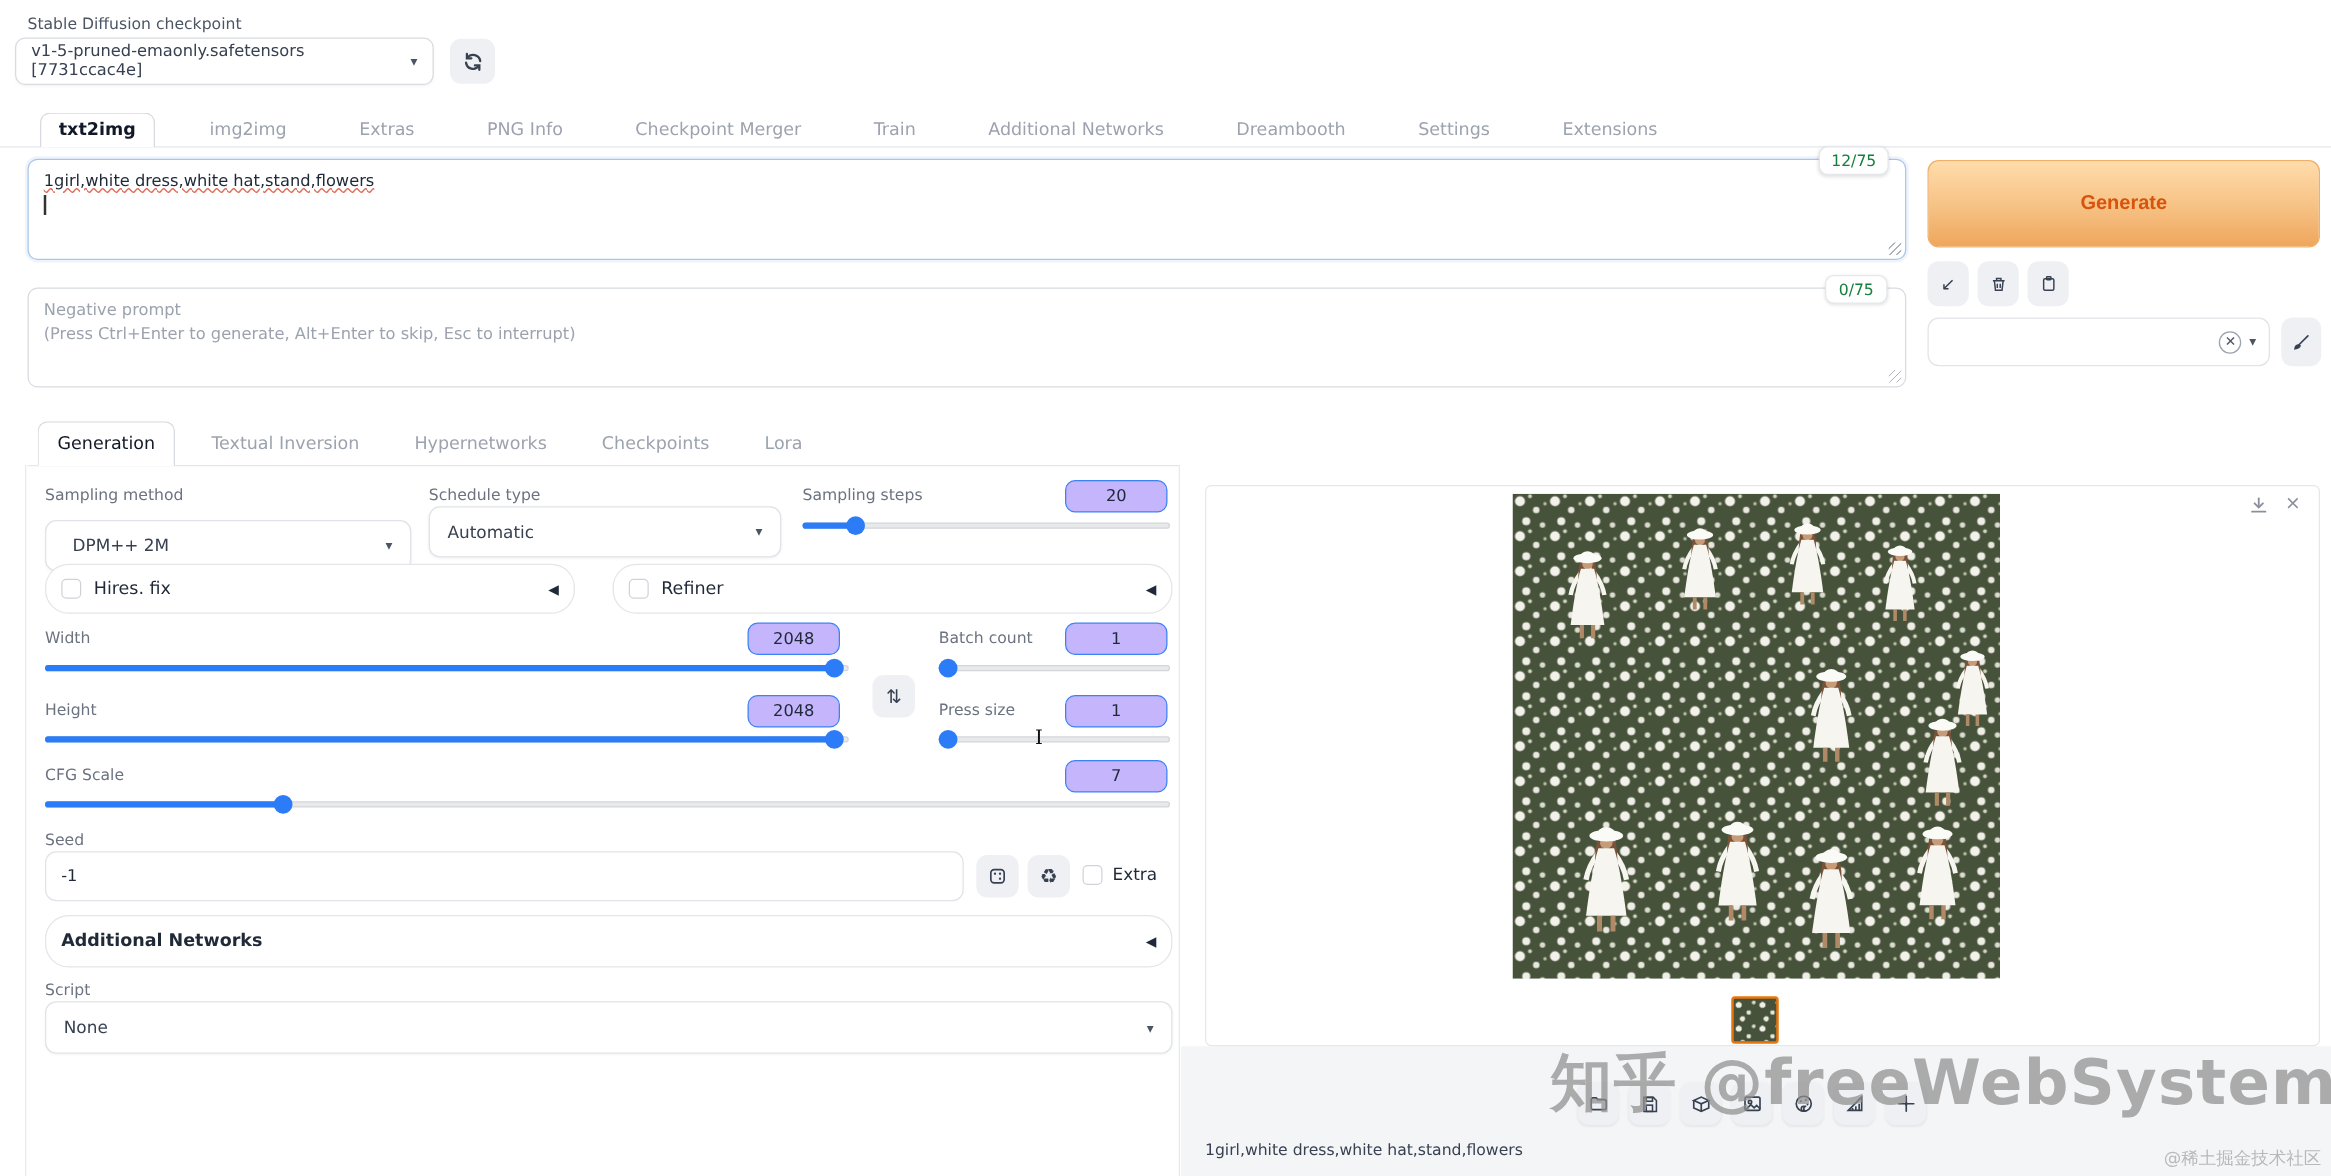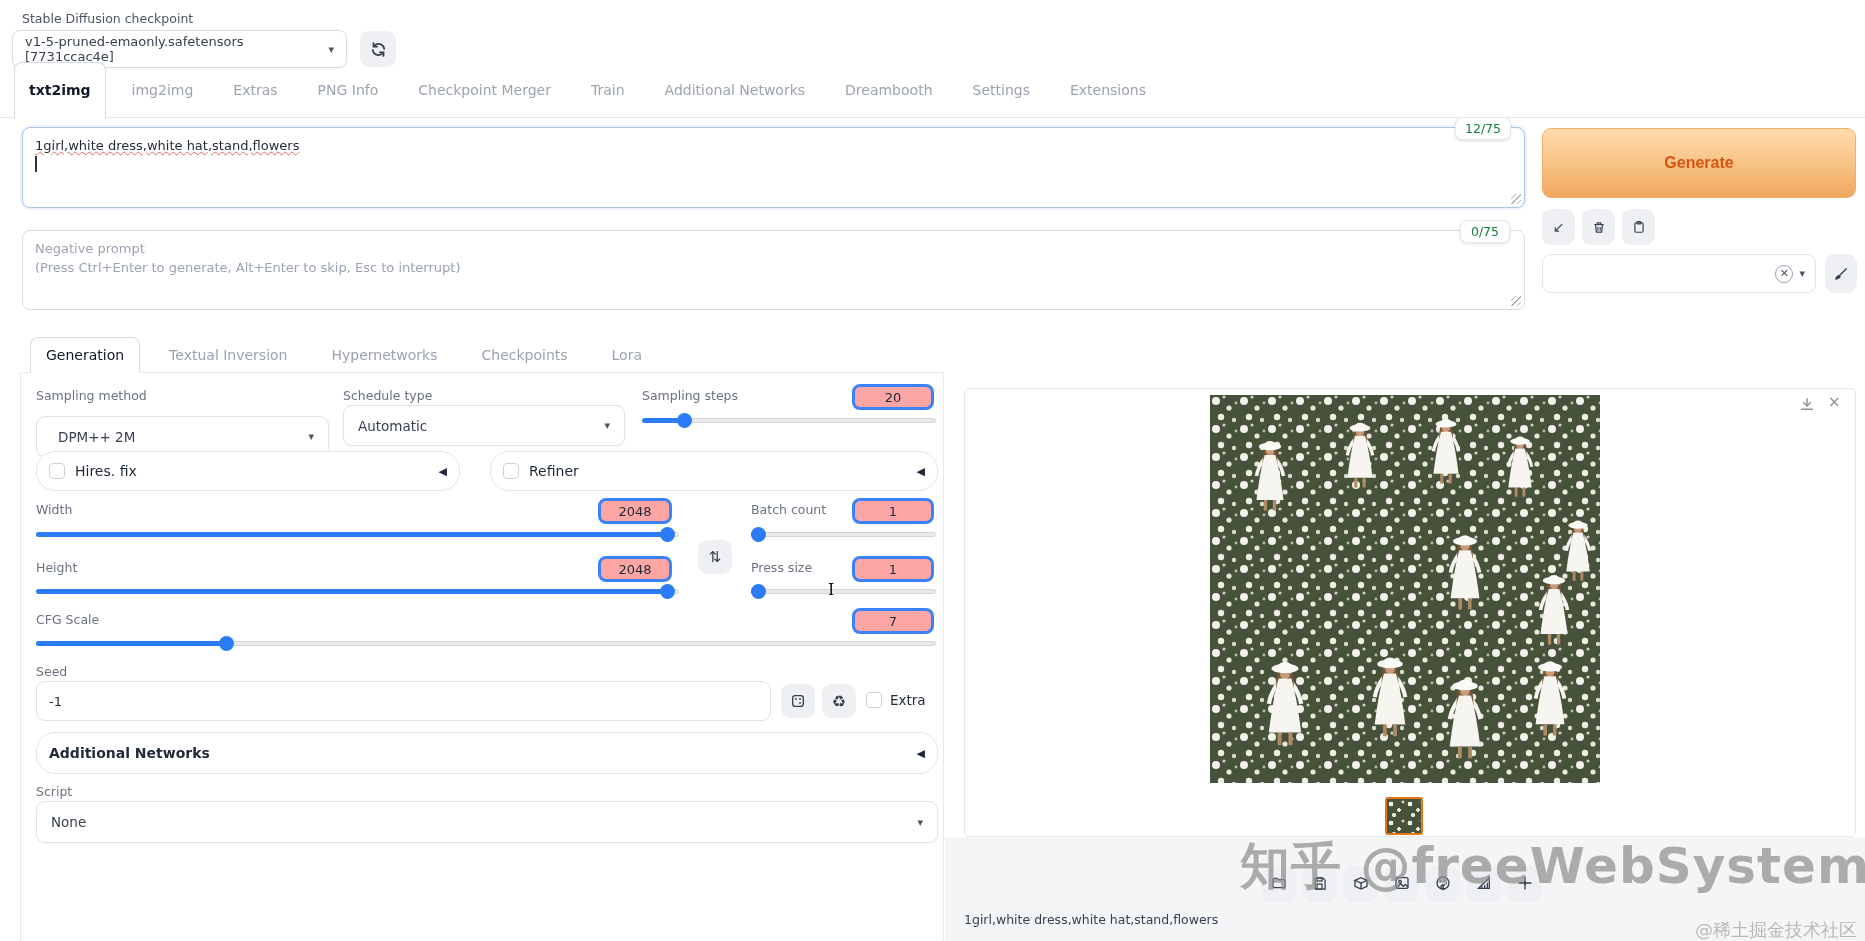--- a/index.html
+++ b/index.html
@@ -13,21 +13,21 @@
     border:1px solid #d8dbe0; border-radius:8px; box-shadow:0 1px 2px rgba(0,0,0,.04);
     display:flex; align-items:center; padding:0 12px; gap:8px; font-size:13px; color:#374151; cursor:pointer;}
   .ckpt-select .caret { margin-left:auto; font-size:11px; color:#4b5563; }
   .ghost-btn { background:#eef0f3; border:none; border-radius:9px; display:flex;
     align-items:center; justify-content:center; color:#374151; cursor:pointer; }
   .refresh-btn { left:360px; top:31px; width:36px; height:36px; font-size:16px; }
 
   
   .main-tabs { left:0; top:88px; width:1865px; height:30px; border-bottom:1px solid #e5e7eb;
     display:flex; align-items:flex-end; padding-left:14px; }
-  .tab { font-size:14px; color:#9ca3af; padding:19px 14px; margin-right:12px; white-space:nowrap; cursor:pointer; }
+  .tab { font-size:14px; color:#9ca3af; padding:5px 14px; margin-right:12px; white-space:nowrap; cursor:pointer;margin-left:18px; }
   .tab.active { color:#111827; font-weight:bold; background:#fff; border:1px solid #d7dadf;
     border-bottom:1px solid #fff; border-radius:8px 8px 0 0; margin-bottom:-1px; z-index:2; }
 
   
   .prompt-box { left:22px; top:127px; width:1503px; height:81px; background:#fff;
     border:1px solid #a9c6e8; border-radius:8px; box-shadow:0 0 0 2px rgba(120,160,220,.12); padding:10px 12px; font-size:13px; }
   .squiggle { text-decoration:underline; text-decoration-style:wavy; text-decoration-color:#e06c5a; text-decoration-thickness:1px; }
   .caret-bar { display:block; width:1.5px; height:16px; background:#333; margin-top:3px; }
   .neg-box { left:22px; top:230px; width:1503px; height:80px; background:#fff;
     border:1px solid #d8dbe0; border-radius:8px; padding:8px 12px; font-size:13px; color:#9ca3af; line-height:19px; }
@@ -52,21 +52,21 @@
     display:flex; align-items:flex-end; padding-left:8px; }
   .subtab { font-size:14px; color:#9ca3af; padding:9px 15px; margin-right:14px; cursor:pointer; }
   .subtab.active { color:#111827; background:#fff; border:1px solid #d7dadf; border-bottom:1px solid #fff;
     border-radius:8px 8px 0 0; margin-bottom:-1px; z-index:2; }
   .panel-frame { left:20px; top:372px; width:924px; height:569px; border-left:1px solid #e7e9ec; border-right:1px solid #e7e9ec; }
 
   .lbl { font-size:12.5px; color:#6b7280; }
   .select { background:#fff; border:1px solid #e0e3e8; border-radius:9px; box-shadow:0 1px 2px rgba(0,0,0,.04);
     display:flex; align-items:center; padding:0 14px; font-size:13.5px; color:#374151; cursor:pointer; }
   .select .caret { margin-left:auto; font-size:11px; color:#4b5563; }
-  .numbox { background:#fca5a5; border:3px solid #3b82f6; border-radius:8px; text-align:center;
+  .numbox { background:#c4b5fd; border:1px solid #3b82f6; border-radius:8px; text-align:center;
     font-size:13px; color:#1f2937; font-family:inherit; }
   .slider { height:16px; }
   .slider .track { position:absolute; left:0; right:0; top:6px; height:5px; background:#e8e9eb; border:1px solid #d2d5da; border-radius:3px; }
   .slider .fill { position:absolute; left:0; top:6px; height:5px; background:#2b7cf6; border-radius:3px; }
   .slider .thumb { position:absolute; top:0.5px; width:15px; height:15px; background:#2b7cf6; border-radius:50%; cursor:pointer; }
   .acc { background:#fff; border:1px solid #e3e5e9; border-radius:19px; display:flex; align-items:center;
     padding:0 12px; gap:10px; font-size:14px; color:#1f2937; }
   .acc .arrow { margin-left:auto; font-size:11px; color:#1f2937; }
   .checkbox { width:16px; height:16px; background:#fff; border:1px solid #cfd3d9; border-radius:4px; cursor:pointer; }
   .seed-input { background:#fff; border:1px solid #e0e3e8; border-radius:9px; padding:0 12px;
@@ -85,21 +85,21 @@
       radial-gradient(circle at 7px 16px,#eceadf 1.9px,transparent 2.3px),
       radial-gradient(circle at 16px 3px,#d8dacb 1.3px,transparent 1.7px);
     background-size:19px 19px; cursor:pointer; }
   .img-toolbar { left:1262px; top:866px; display:flex; gap:8px; }
   .tool-btn { width:33px; height:34px; background:#eef0f3; border:none; border-radius:9px;
     display:flex; align-items:center; justify-content:center; color:#374151; cursor:pointer;
     box-shadow:0 1px 2px rgba(0,0,0,.06); }
   .caption { left:964px; top:912px; font-size:12.5px; color:#374151; }
   .wm-center { left:1240px; top:833px; width:620px; font-size:50px; font-weight:bold; color:#8f8f8f;
     opacity:.72; letter-spacing:1px; z-index:5; pointer-events:none; white-space:nowrap; }
-  .wm-br { right:8px; top:918px; font-size:18px; color:#b9b9b9; z-index:5; }
+  .wm-br { right:8px; top:918px; font-size:14px; color:#b9b9b9; z-index:5; }
   svg { display:block; }
 </style>
 </head>
 <body>
 
 <div class="abs hdr-label">Stable Diffusion checkpoint</div>
 <div class="abs ckpt-select">
   <span>v1-5-pruned-emaonly.safetensors [7731ccac4e]</span>
   <span class="caret">▾</span>
 </div>

